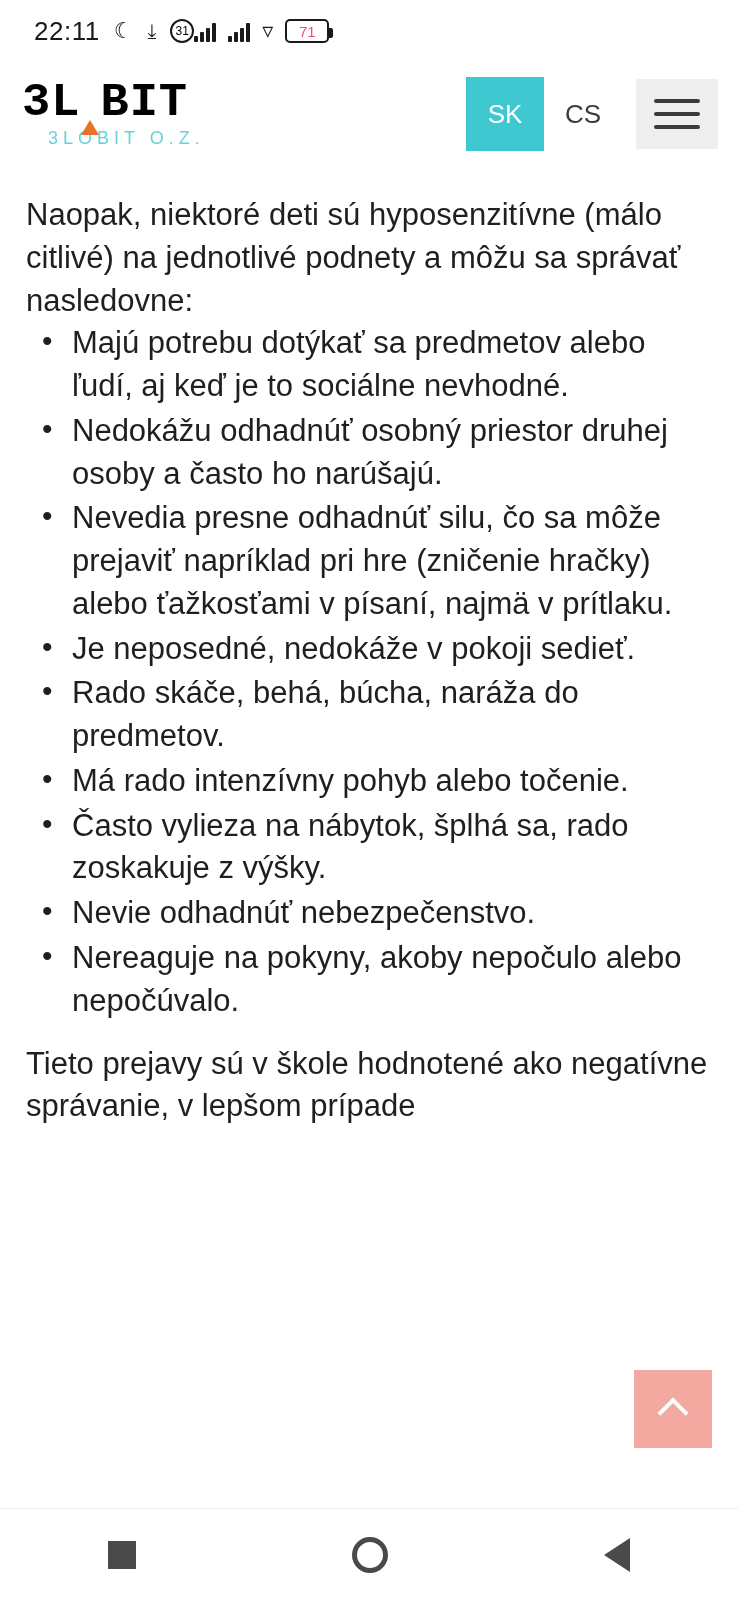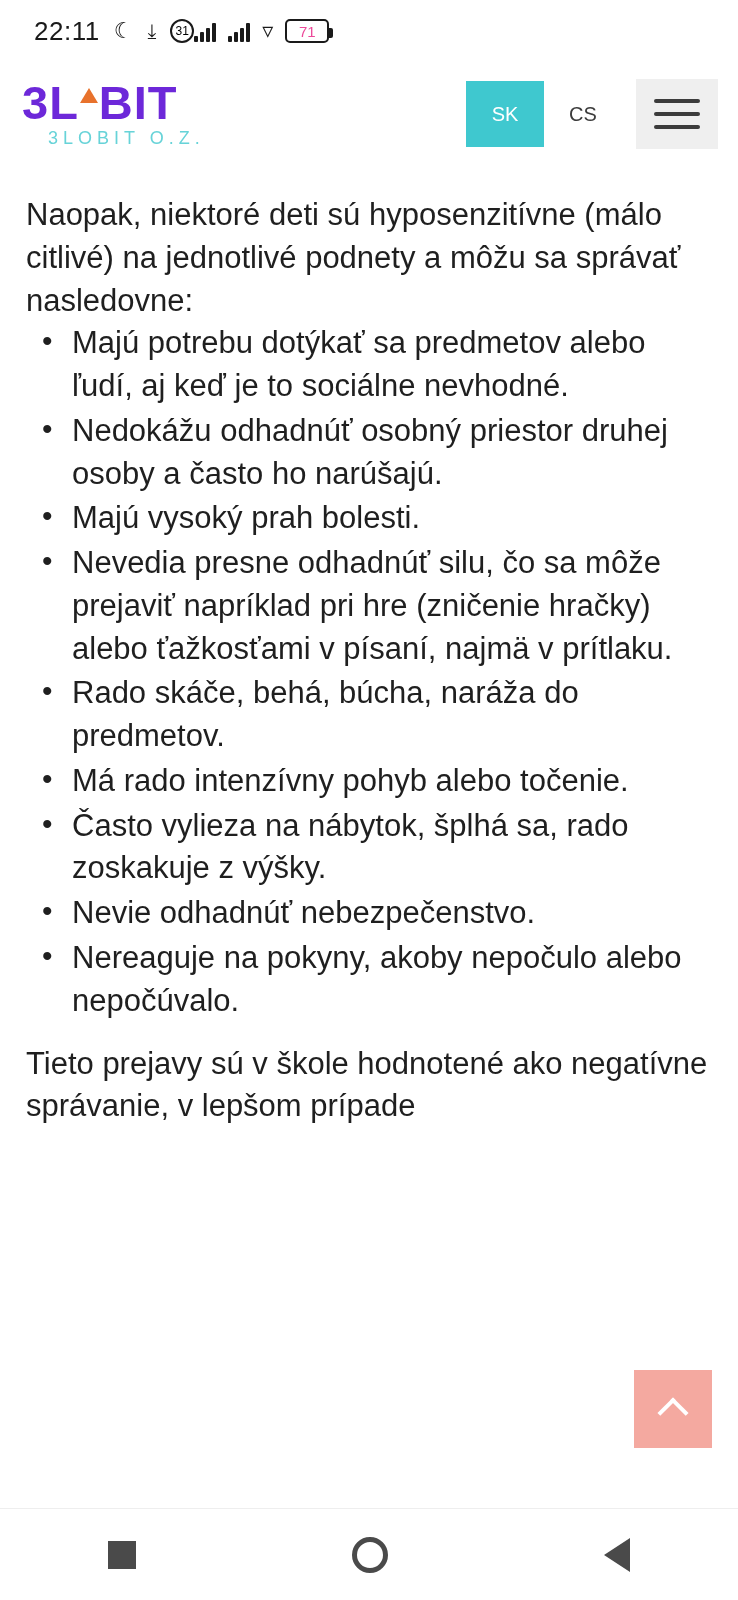--- a/index.html
+++ b/index.html
@@ -88,47 +88,48 @@
     display: flex;
     align-items: center;
     justify-content: space-between;
     padding: 0 20px 0 22px;
     background: #ffffff;
   }
   .brand { display: flex; flex-direction: column; gap: 2px; }
   .brand-name {
     font-size: 47px;
     font-weight: bold;
-    color: #6d28d9;
+    color: #000000;
     letter-spacing: 1px;
     line-height: 1;
     display: flex;
-    align-items: flex-start;
+    align-items: flex-end;
+    font-family: Liberation Mono, monospace;
   }
   .brand-tri {
     display: inline-block;
     width: 0; height: 0;
     border-left: 9px solid transparent;
     border-right: 9px solid transparent;
     border-bottom: 15px solid #e8722c;
     margin: 0 1px 0 1px;
     position: relative;
     top: 9px;
   }
   .brand-sub {
     font-size: 18px;
     color: #67d3d8;
     letter-spacing: 5px;
     padding-left: 26px;
   }
   .header-right { display: flex; align-items: center; gap: 0; }
   .lang-btn {
-    width: 78px; height: 66px;
+    width: 78px; height: 74px;
     display: flex; align-items: center; justify-content: center;
-    font-size: 20px;
+    font-size: 26px;
     color: #3c3c3c;
     background: transparent;
     border: none;
   }
   .lang-btn.active { background: #3fc8cf; color: #ffffff; }
   .burger {
     width: 82px; height: 70px;
     background: #efefef;
     margin-left: 14px;
     display: flex; flex-direction: column;
@@ -272,22 +273,22 @@
 </div>
 
 <div class="content">
 
 
   <p class="para"><span>Naopak, niektoré deti sú </span><b>hyposenzitívne</b><span> (málo citlivé) na jednotlivé podnety a môžu sa správať nasledovne:</span></p>
 
   <ul class="bullets list-block">
     <li>Majú potrebu dotýkať sa predmetov alebo ľudí, aj keď je to sociálne nevhodné.</li>
     <li>Nedokážu odhadnúť osobný priestor druhej osoby a často ho narúšajú.</li>
-    <li>Majú vysoký prah bolesti.</li>
     <li>Nevedia presne odhadnúť silu, čo sa môže prejaviť napríklad pri hre (zničenie hračky) alebo ťažkosťami v písaní, najmä v prítlaku.</li>
+    <li>Je neposedné, nedokáže v pokoji sedieť.</li>
     <li>Rado skáče, behá, búcha, naráža do predmetov.</li>
     <li>Má rado intenzívny pohyb alebo točenie.</li>
     <li>Často vylieza na nábytok, šplhá sa, rado zoskakuje z výšky.</li>
     <li>Nevie odhadnúť nebezpečenstvo.</li>
     <li>Nereaguje na pokyny, akoby nepočulo alebo nepočúvalo.</li>
   </ul>
 
   <p class="tail-para">Tieto prejavy sú v škole hodnotené ako negatívne správanie, v lepšom prípade</p>
 </div>
 

